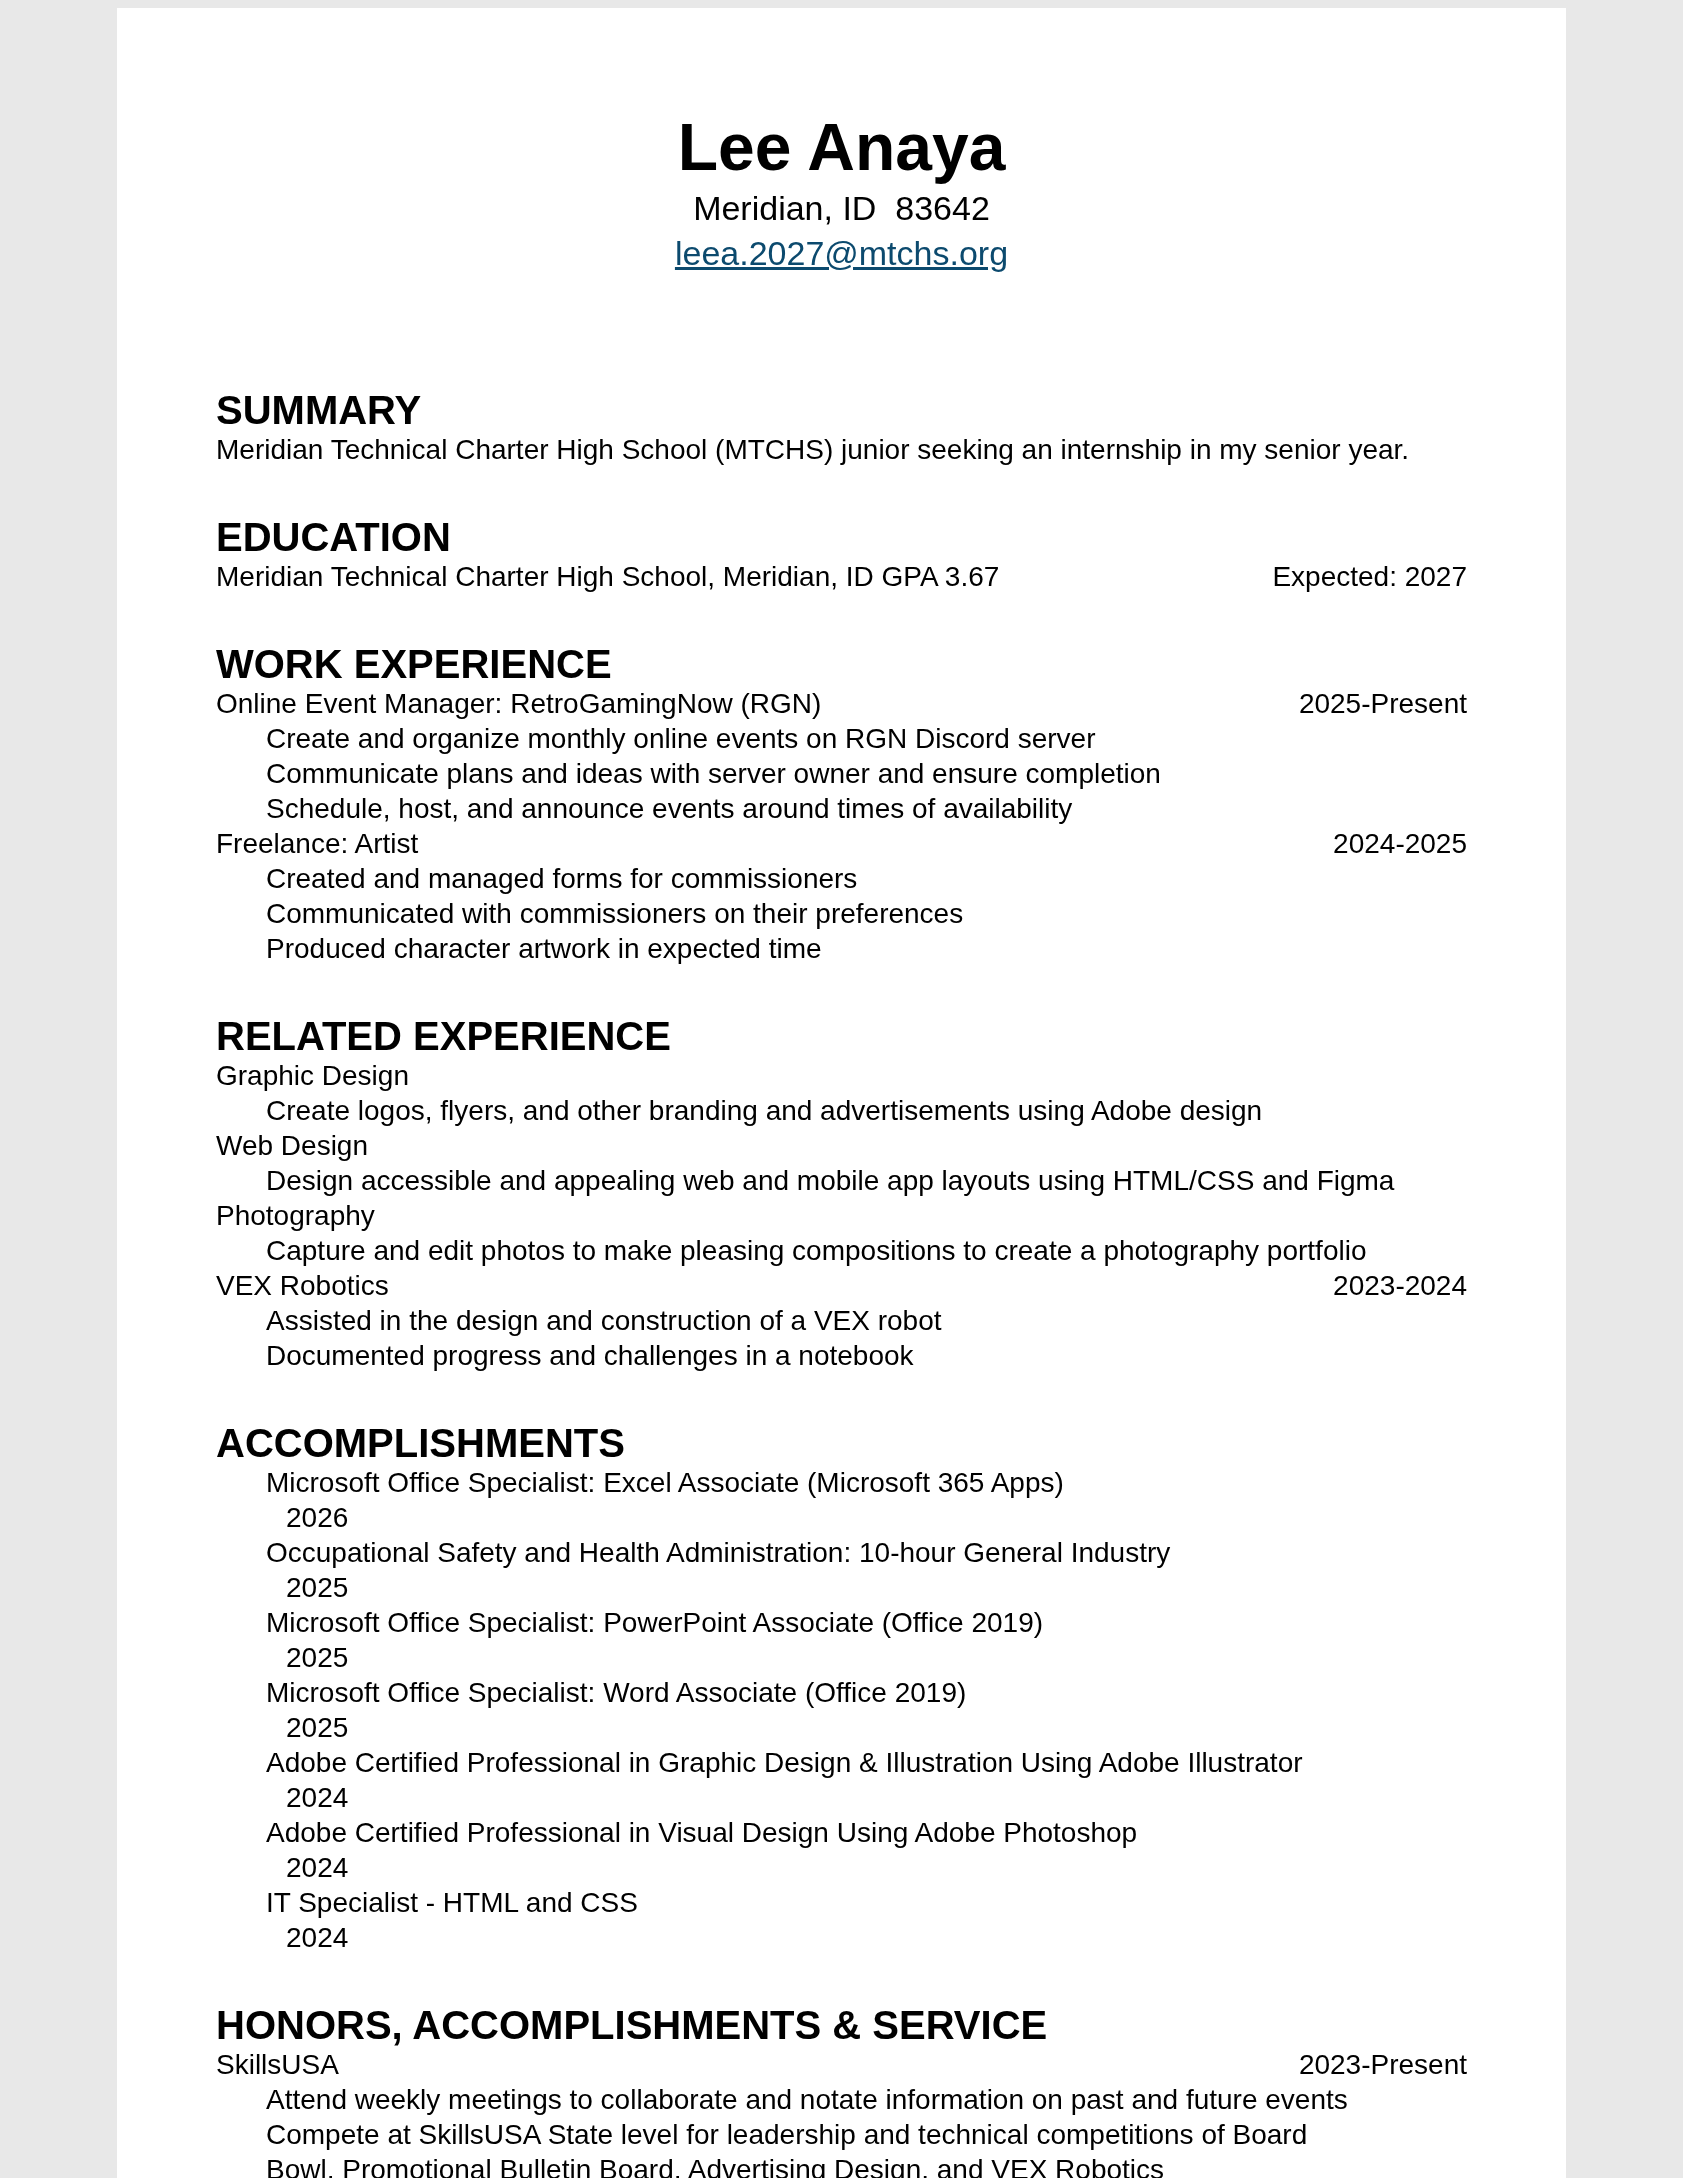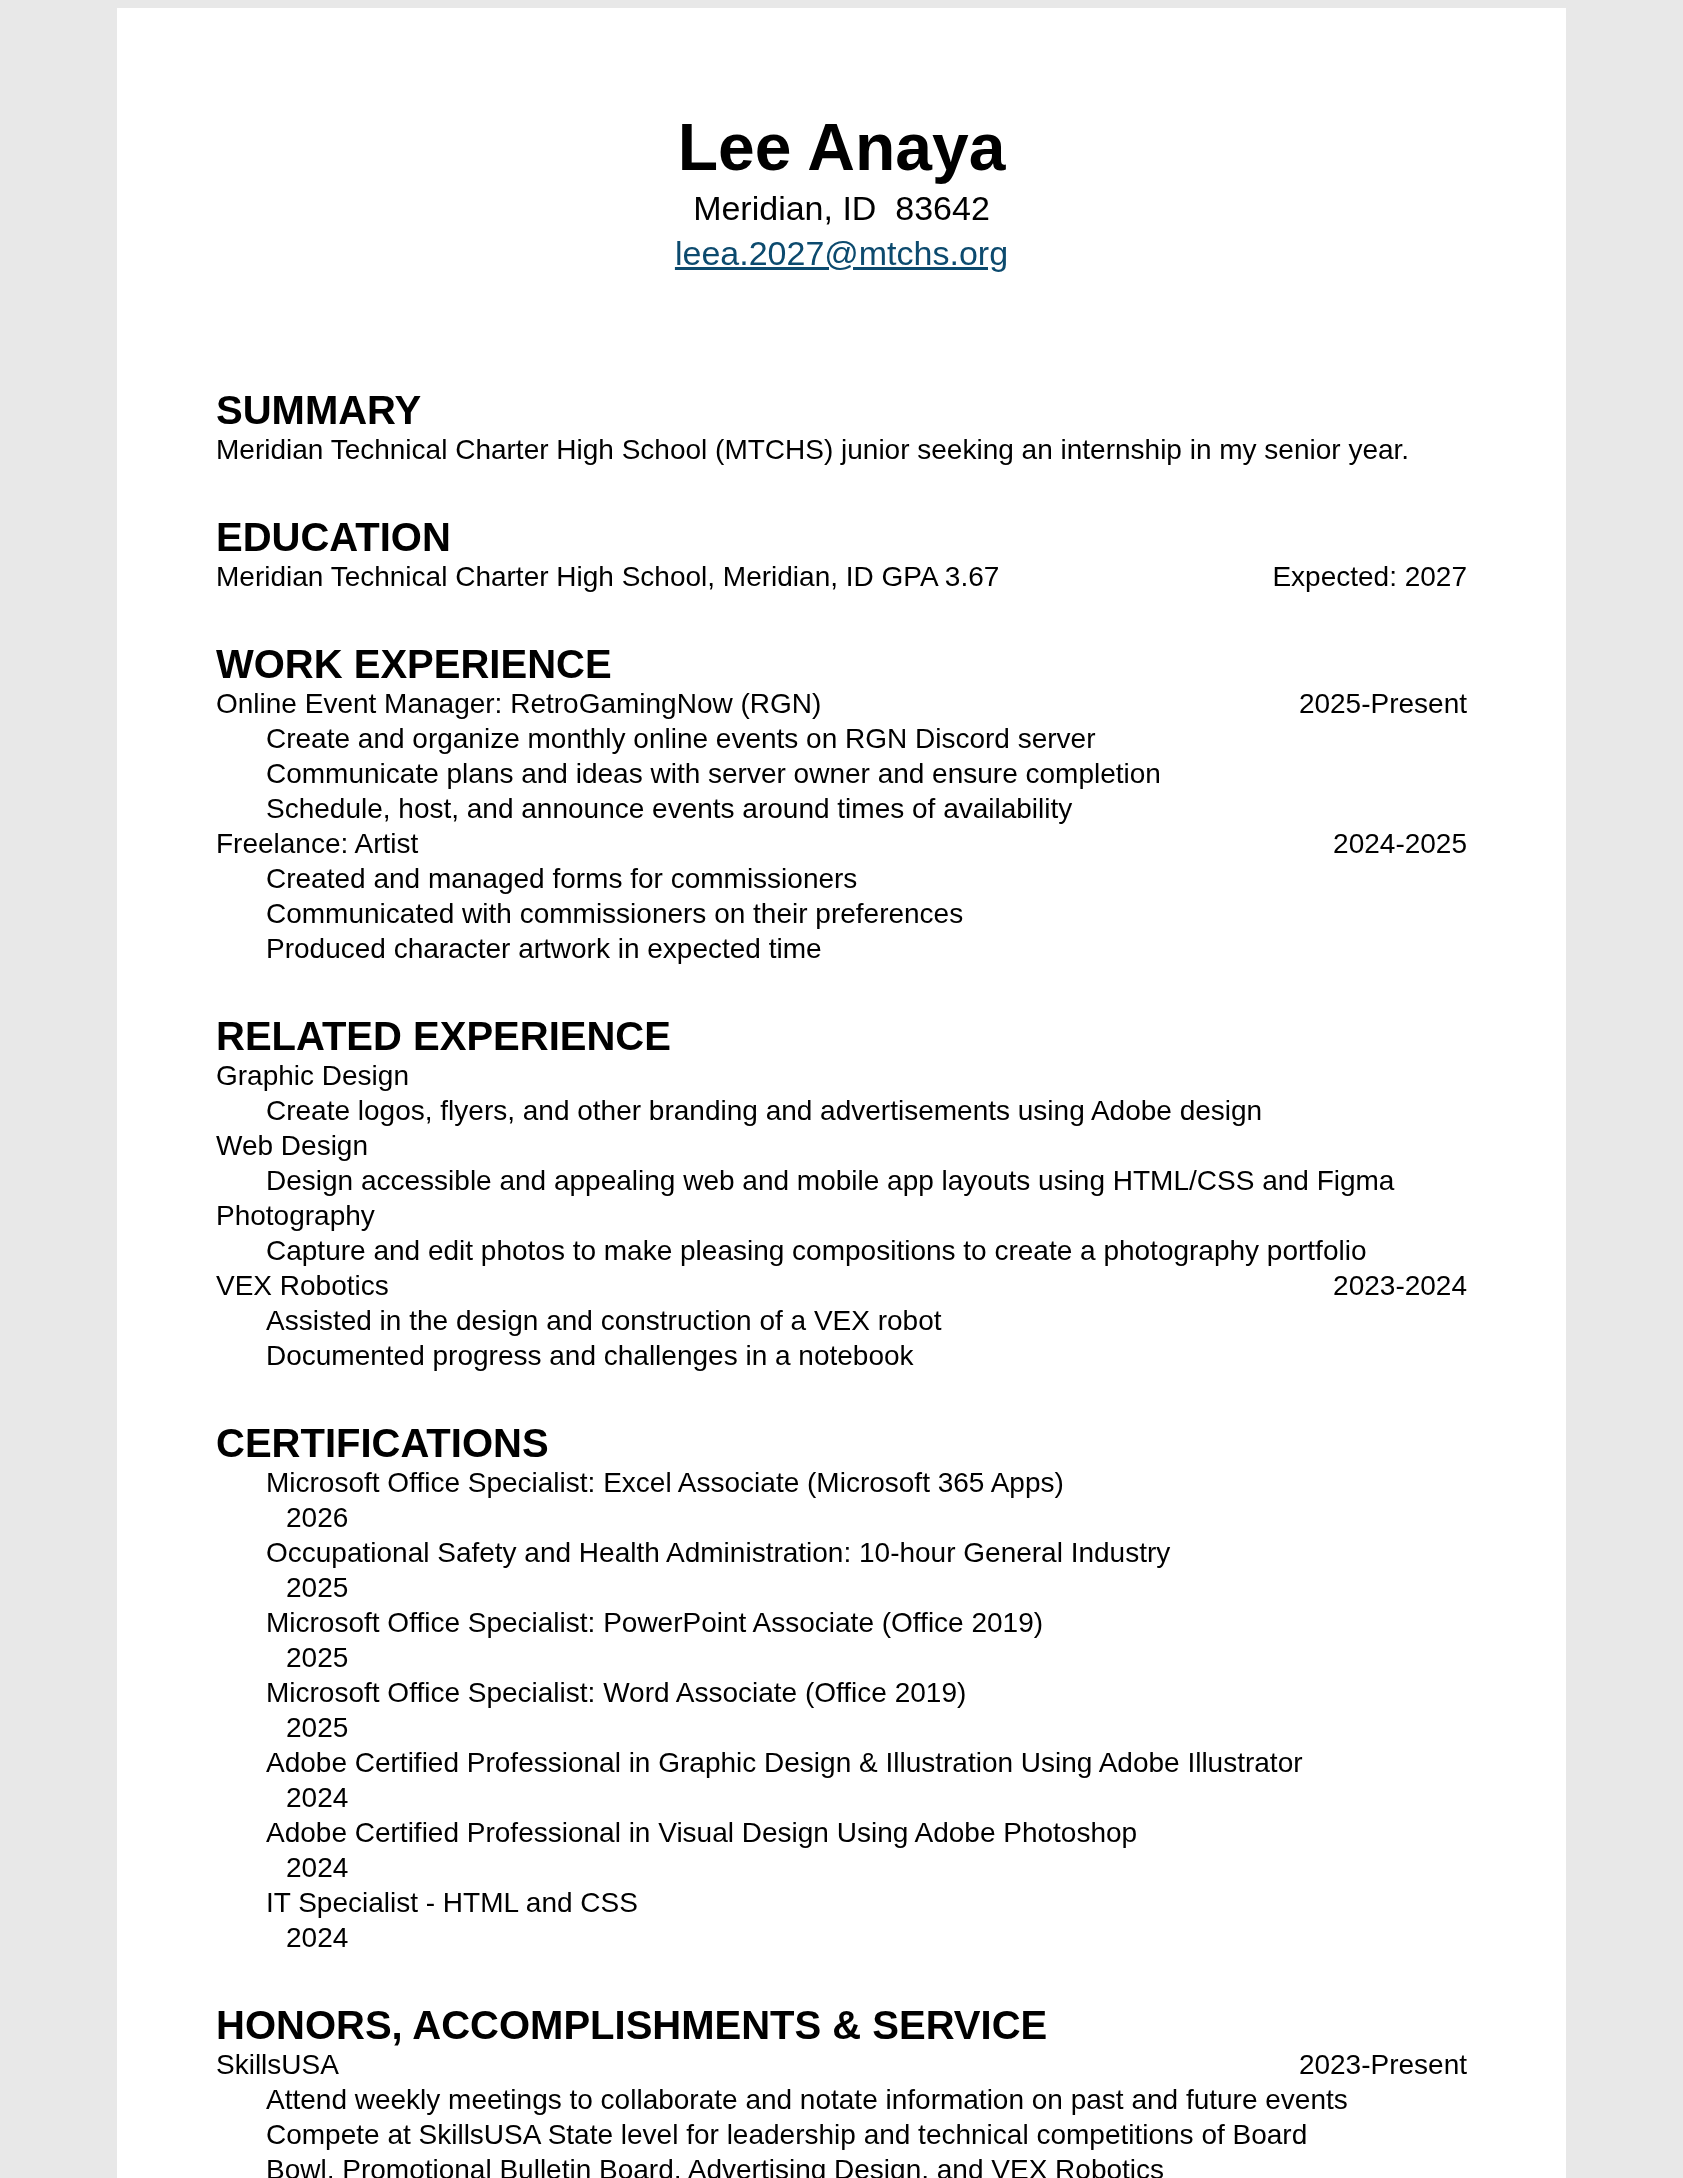--- a/index.html
+++ b/index.html
@@ -151,21 +151,21 @@
     </div>
     <div class="row bullet">
         <span class="left">Assisted in the design and construction of a VEX robot</span>
       </div>
     <div class="row bullet">
         <span class="left">Documented progress and challenges in a notebook</span>
       </div>
   </section>
 
   <section class="section">
-    <h2 class="section-title">CERTIFICATIONS</h2>
+    <h2 class="section-title">ACCOMPLISHMENTS</h2>
 
     <div class="row indented">
       <span class="left">Microsoft Office Specialist: Excel Associate (Microsoft 365 Apps)</span>
       <span class="date">2026</span>
     </div>
     <div class="row indented">
       <span class="left">Occupational Safety and Health Administration: 10-hour General Industry</span>
       <span class="date">2025</span>
     </div>
     <div class="row indented">

